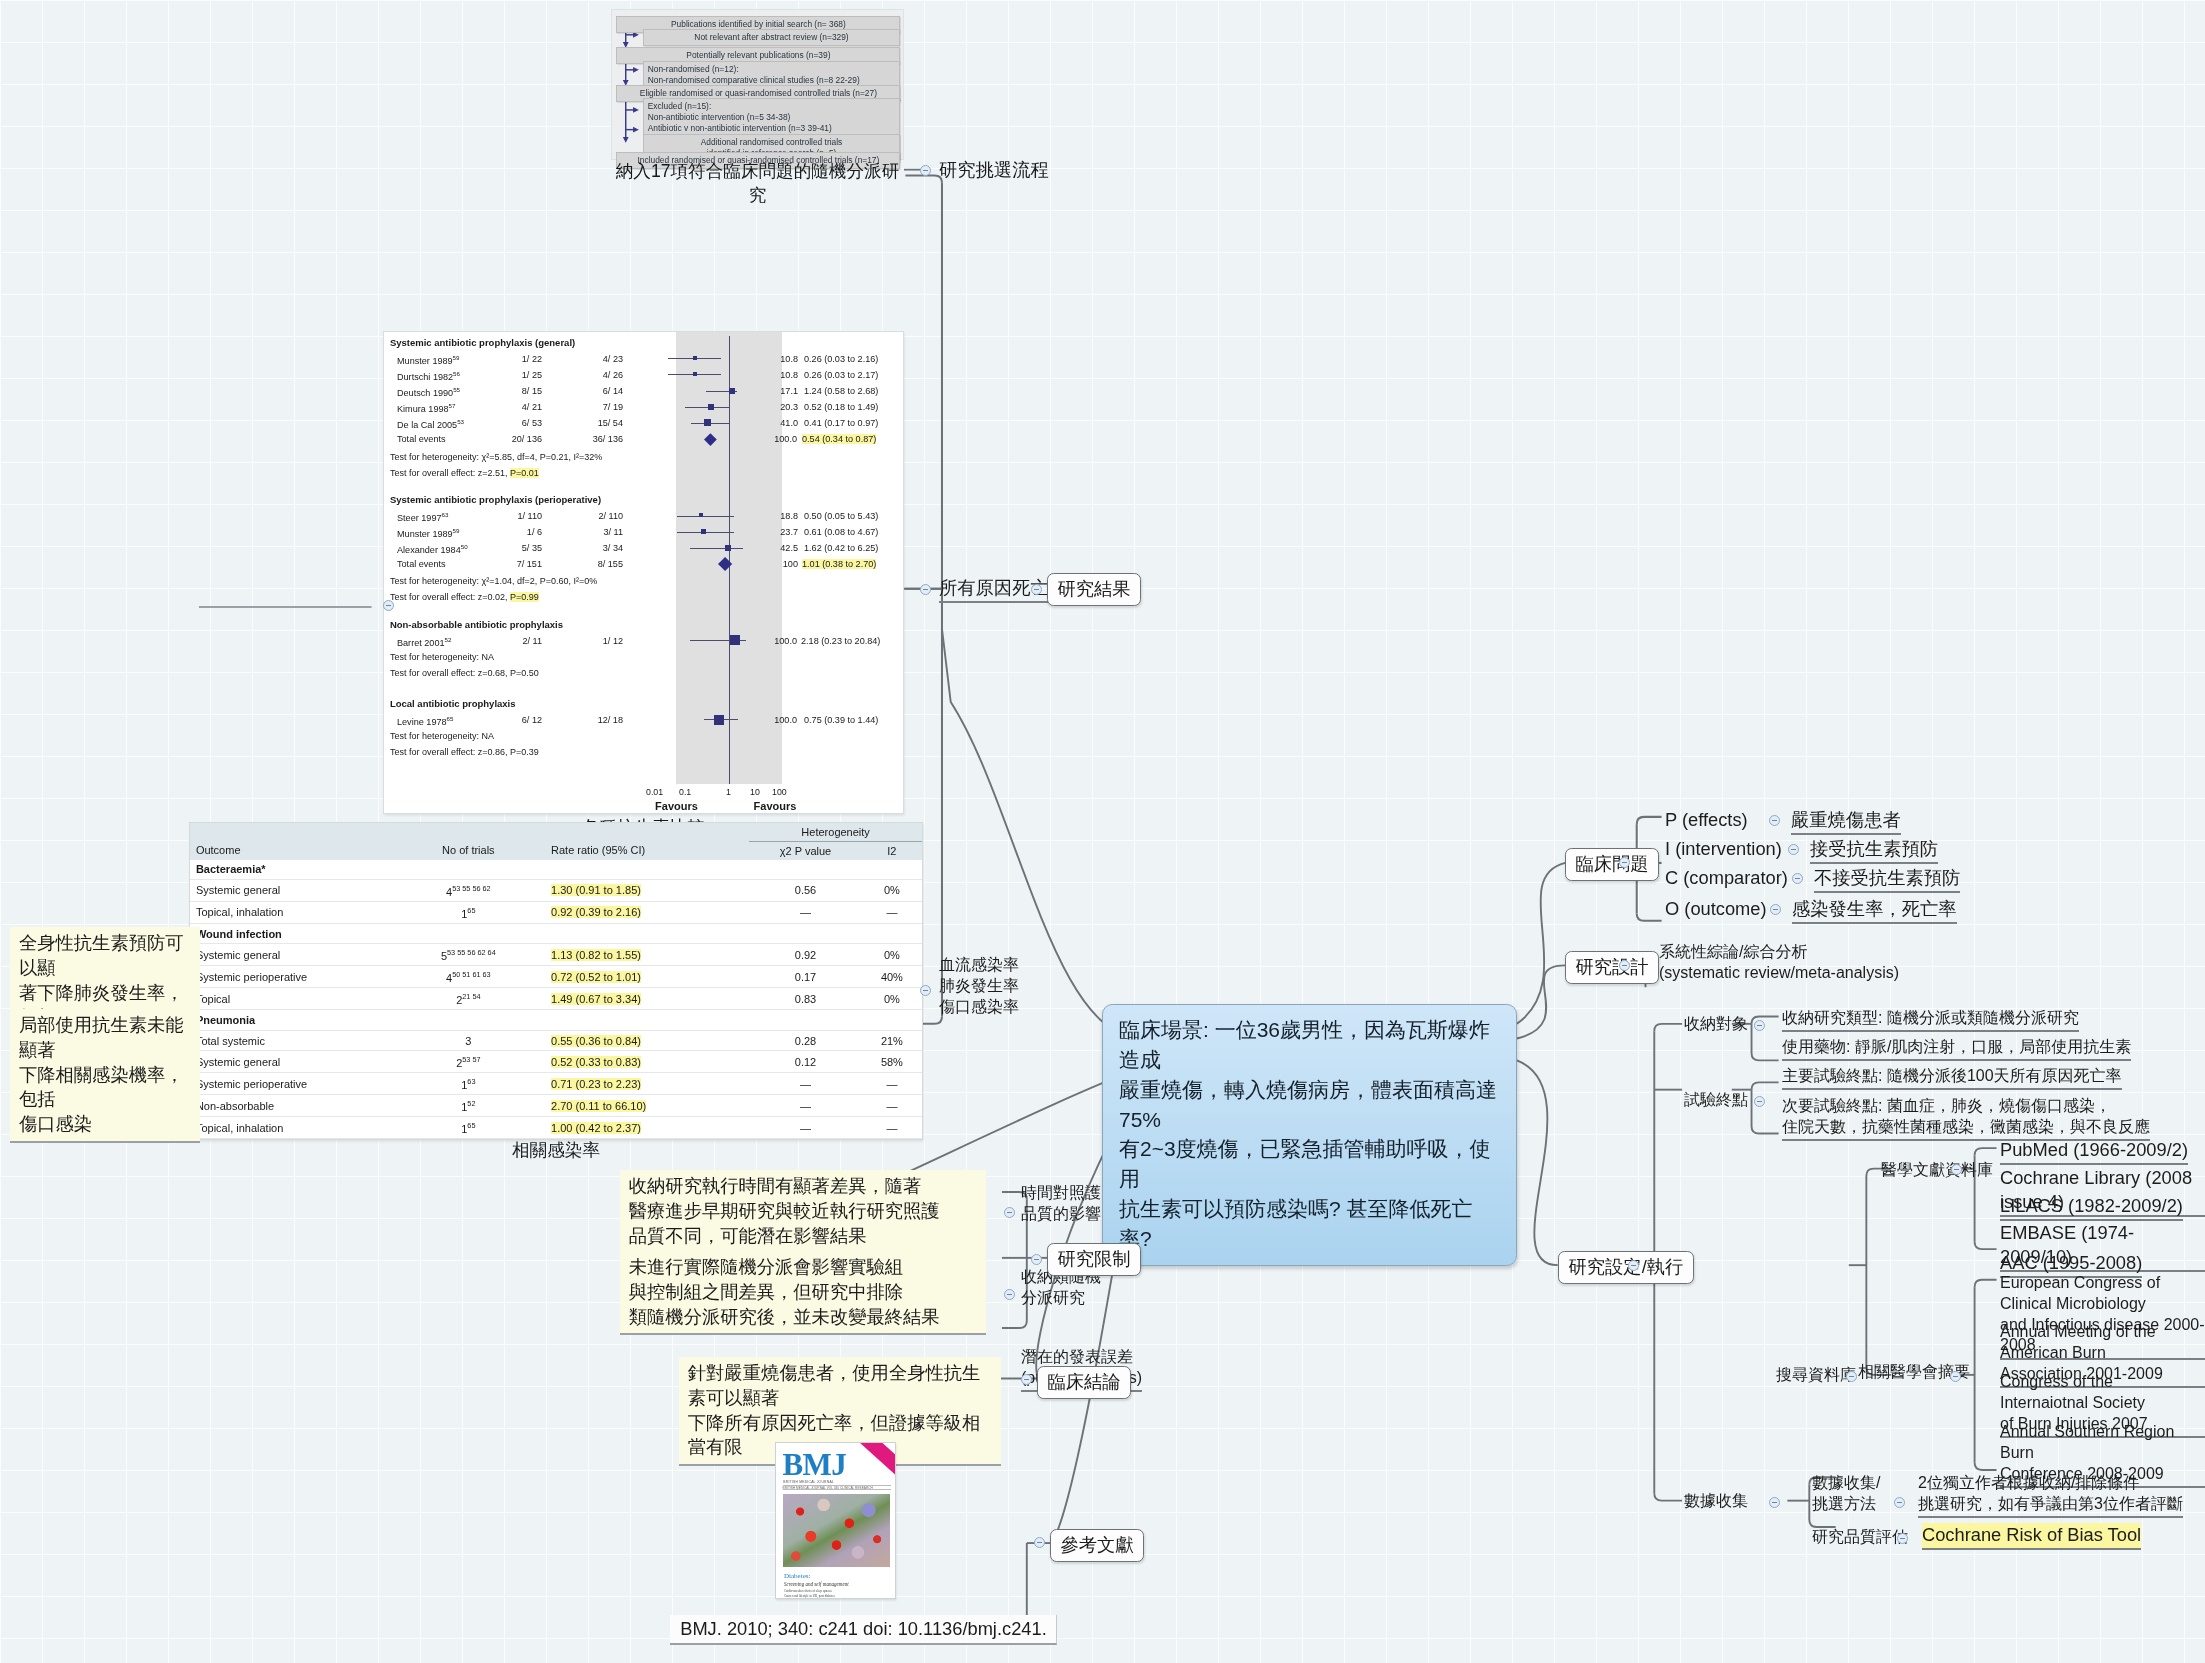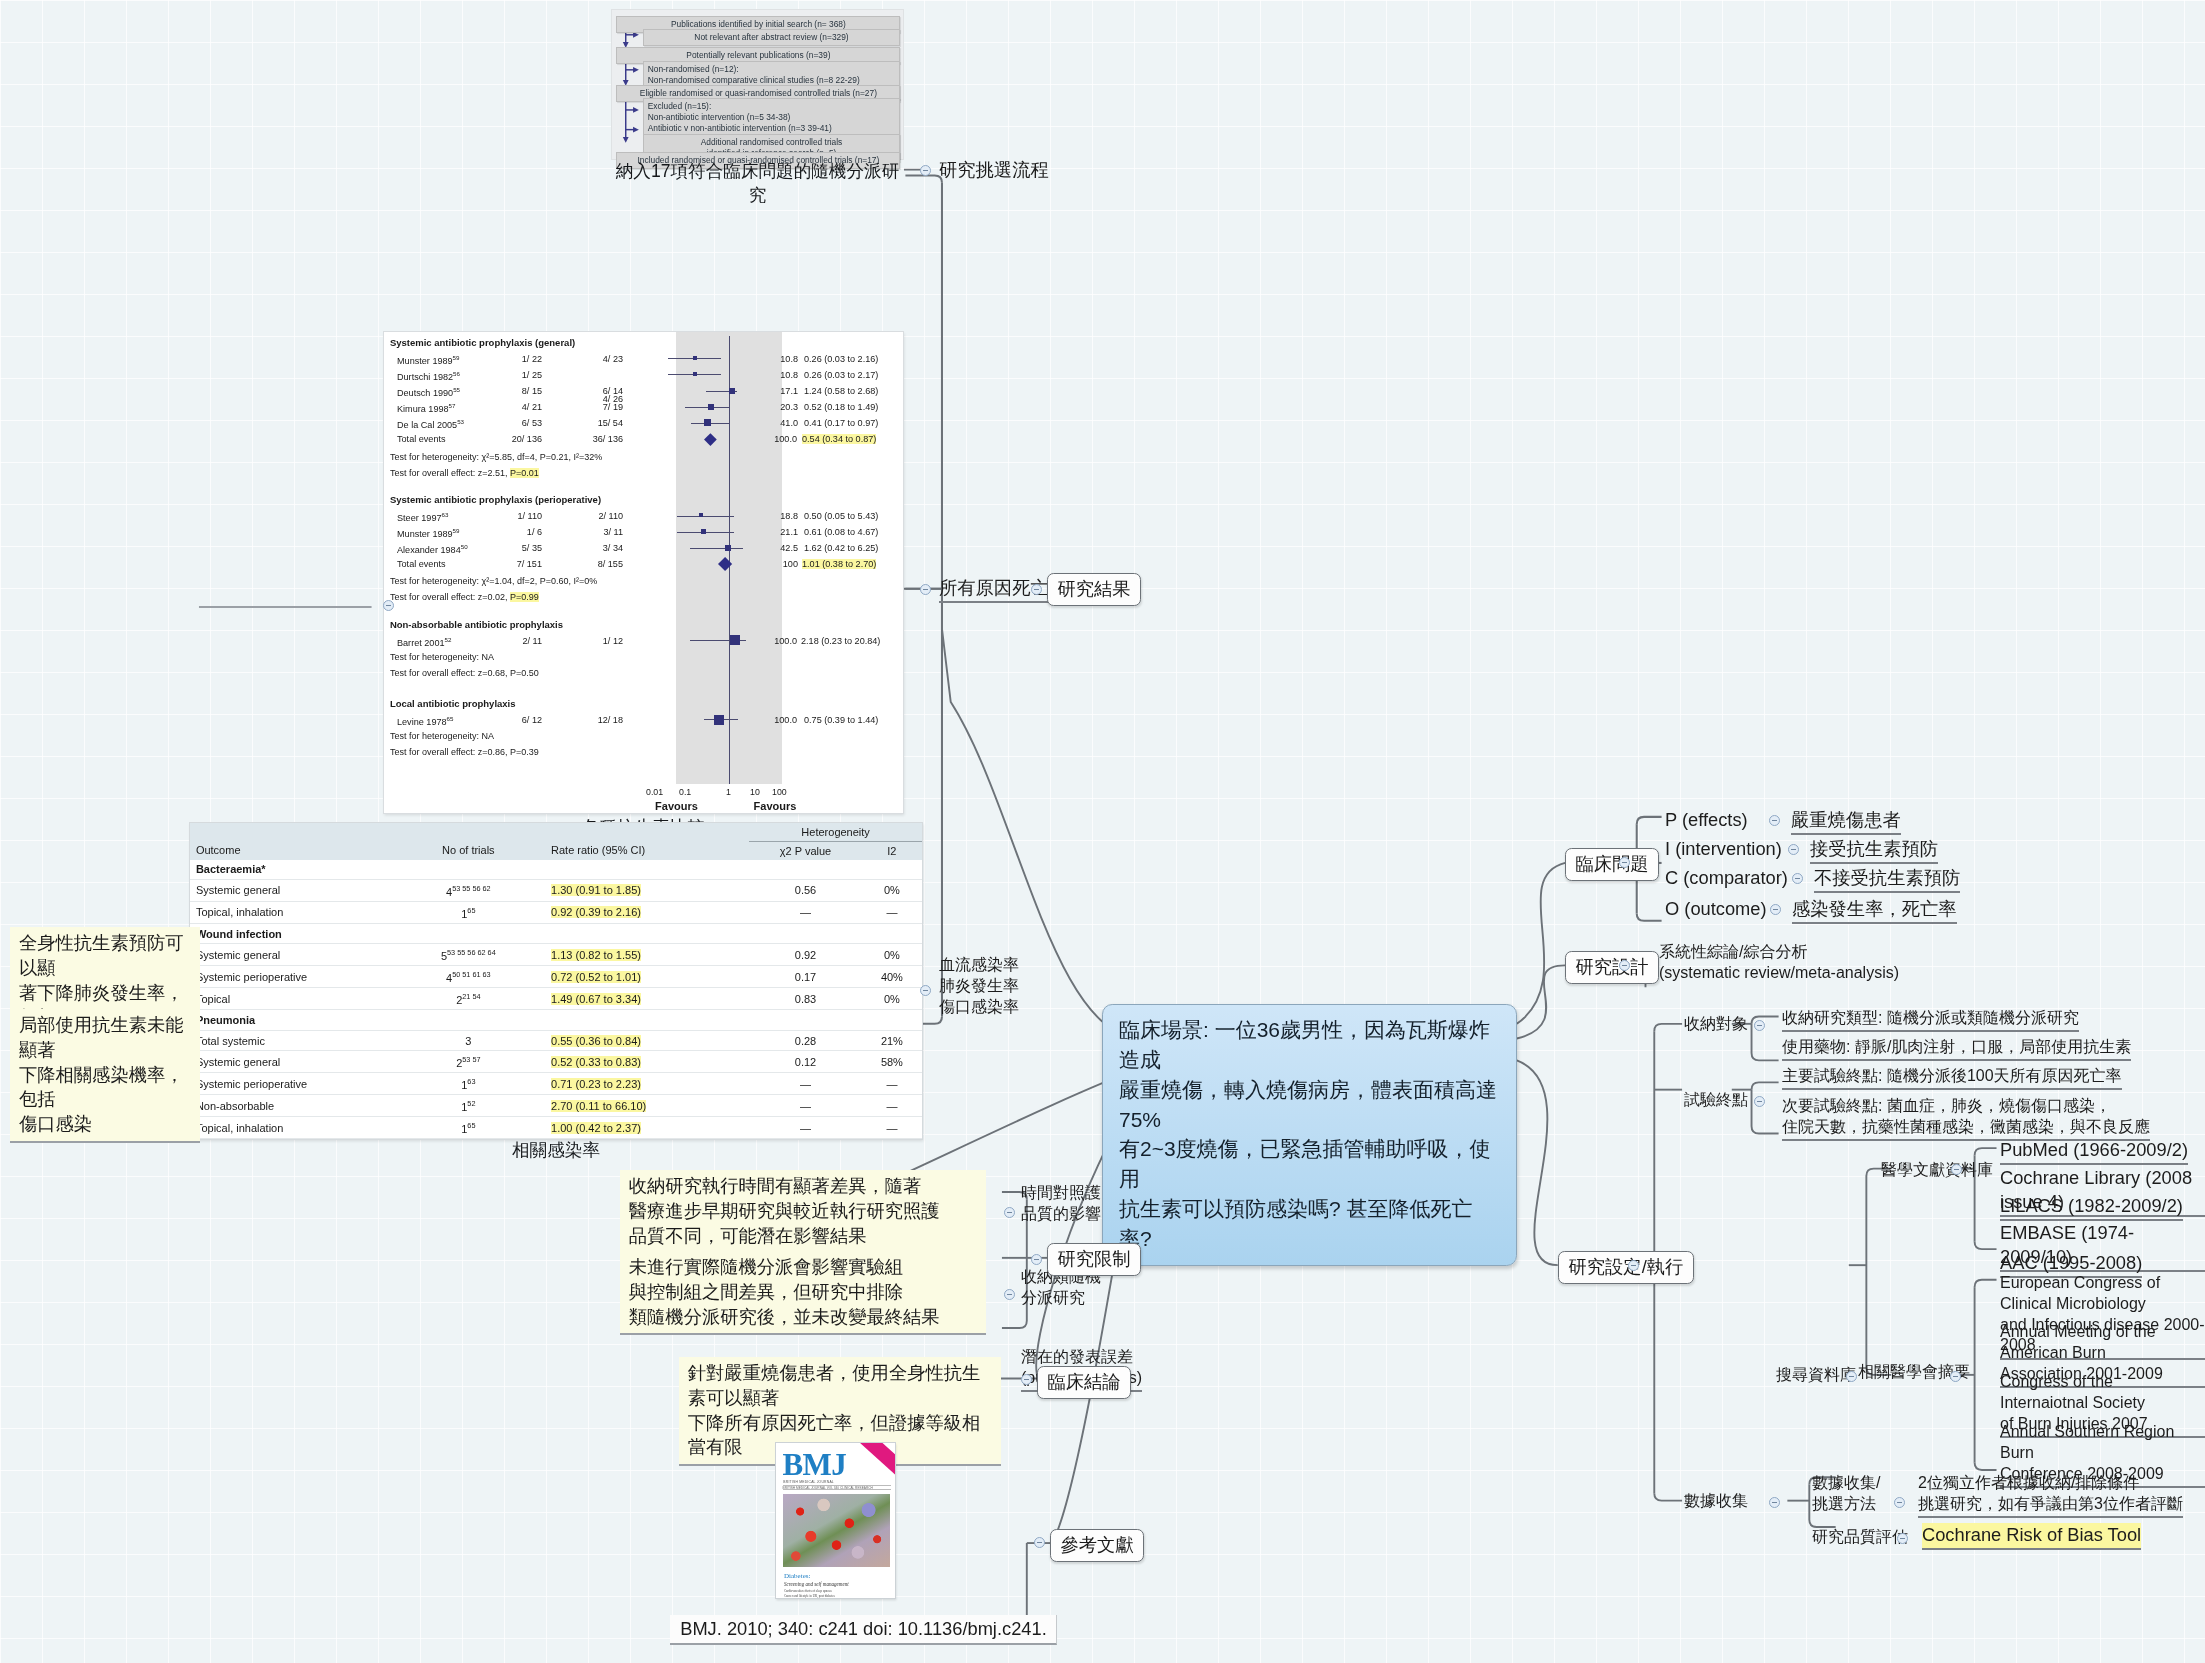--- a/index.html
+++ b/index.html
@@ -363,21 +363,21 @@
     <div class="f-row" style="left:13px; top:102px;">Total events</div>
 
     <div class="f-num" style="left:95px; top:22px; width:63px;">1/ 22</div>
     <div class="f-num" style="left:95px; top:38px; width:63px;">1/ 25</div>
     <div class="f-num" style="left:95px; top:54px; width:63px;">8/ 15</div>
     <div class="f-num" style="left:95px; top:70px; width:63px;">4/ 21</div>
     <div class="f-num" style="left:95px; top:86px; width:63px;">6/ 53</div>
     <div class="f-num" style="left:95px; top:102px; width:63px;">20/ 136</div>
 
     <div class="f-num" style="left:176px; top:22px; width:63px;">4/ 23</div>
-    <div class="f-num" style="left:176px; top:38px; width:63px;margin-top:24px;">4/ 26</div>
+    <div class="f-num" style="left:176px; top:38px; width:63px;">4/ 26</div>
     <div class="f-num" style="left:176px; top:54px; width:63px;">6/ 14</div>
     <div class="f-num" style="left:176px; top:70px; width:63px;">7/ 19</div>
     <div class="f-num" style="left:176px; top:86px; width:63px;">15/ 54</div>
     <div class="f-num" style="left:176px; top:102px; width:63px;">36/ 136</div>
 
     <div class="ci-line" style="left:284px; top:26px; width:53px;"></div>
     <div class="ci-box" style="left:309px; top:24px; width:4.4px; height:4.4px;"></div>
     <div class="ci-line" style="left:284px; top:42px; width:53px;"></div>
     <div class="ci-box" style="left:309px; top:40px; width:4.4px; height:4.4px;"></div>
     <div class="ci-line" style="left:322px; top:59px; width:31px;"></div>
@@ -423,21 +423,21 @@
 
     <div class="ci-line" style="left:293px; top:184px; width:57px;"></div>
     <div class="ci-box" style="left:315px; top:181px; width:4.4px; height:4.4px;"></div>
     <div class="ci-line" style="left:293px; top:200px; width:57px;"></div>
     <div class="ci-box" style="left:317px; top:197px; width:5.1px; height:5.1px;"></div>
     <div class="ci-line" style="left:306px; top:216px; width:53px;"></div>
     <div class="ci-box" style="left:341px; top:213px; width:5.9px; height:5.9px;"></div>
     <div class="ci-diamond" style="left:336px; top:227px; width:10.2px; height:10.2px;"></div>
 
     <div class="f-num" style="left:380px; top:179px; width:34px;">18.8</div>
-    <div class="f-num" style="left:380px; top:195px; width:34px;">21.1</div>
+    <div class="f-num" style="left:380px; top:195px; width:34px;">23.7</div>
     <div class="f-num" style="left:380px; top:211px; width:34px;">42.5</div>
     <div class="f-num" style="left:380px; top:227px; width:34px;">100</div>
 
     <div class="f-row" style="left:420px; top:179px;">0.50 (0.05 to 5.43)</div>
     <div class="f-row" style="left:420px; top:195px;">0.61 (0.08 to 4.67)</div>
     <div class="f-row" style="left:420px; top:211px;">1.62 (0.42 to 6.25)</div>
     <div class="f-row hl" style="left:418px; top:227px;">1.01 (0.38 to 2.70)</div>
 
     <div class="f-stat" style="left:5.9px; top:244px;">Test for heterogeneity: χ²=1.04, df=2, P=0.60, I²=0%</div>
     <div class="f-stat" style="left:5.9px; top:260px;"><span>Test for overall effect: z=0.02,</span> <span class="hl">P=0.99</span></div>

